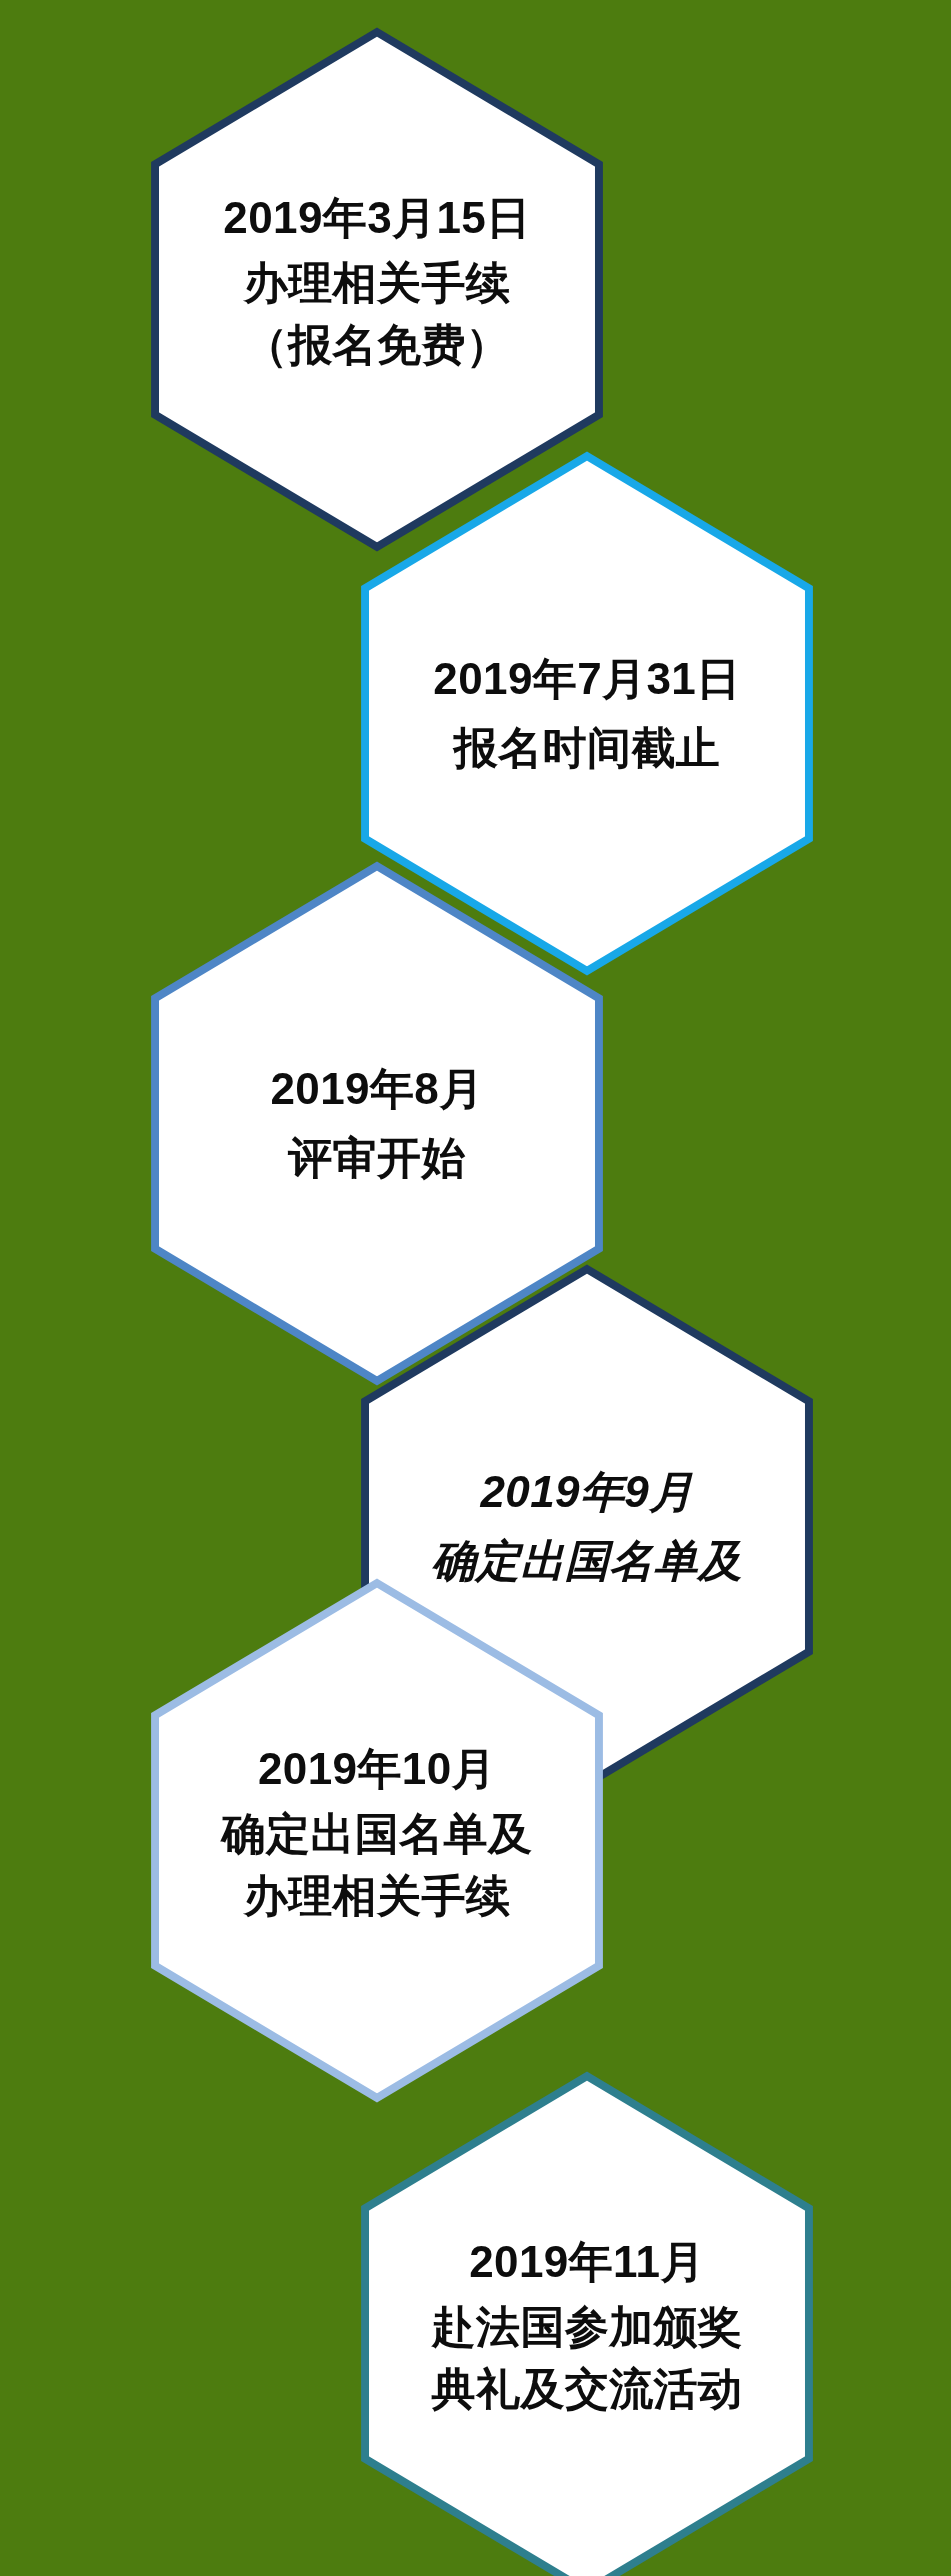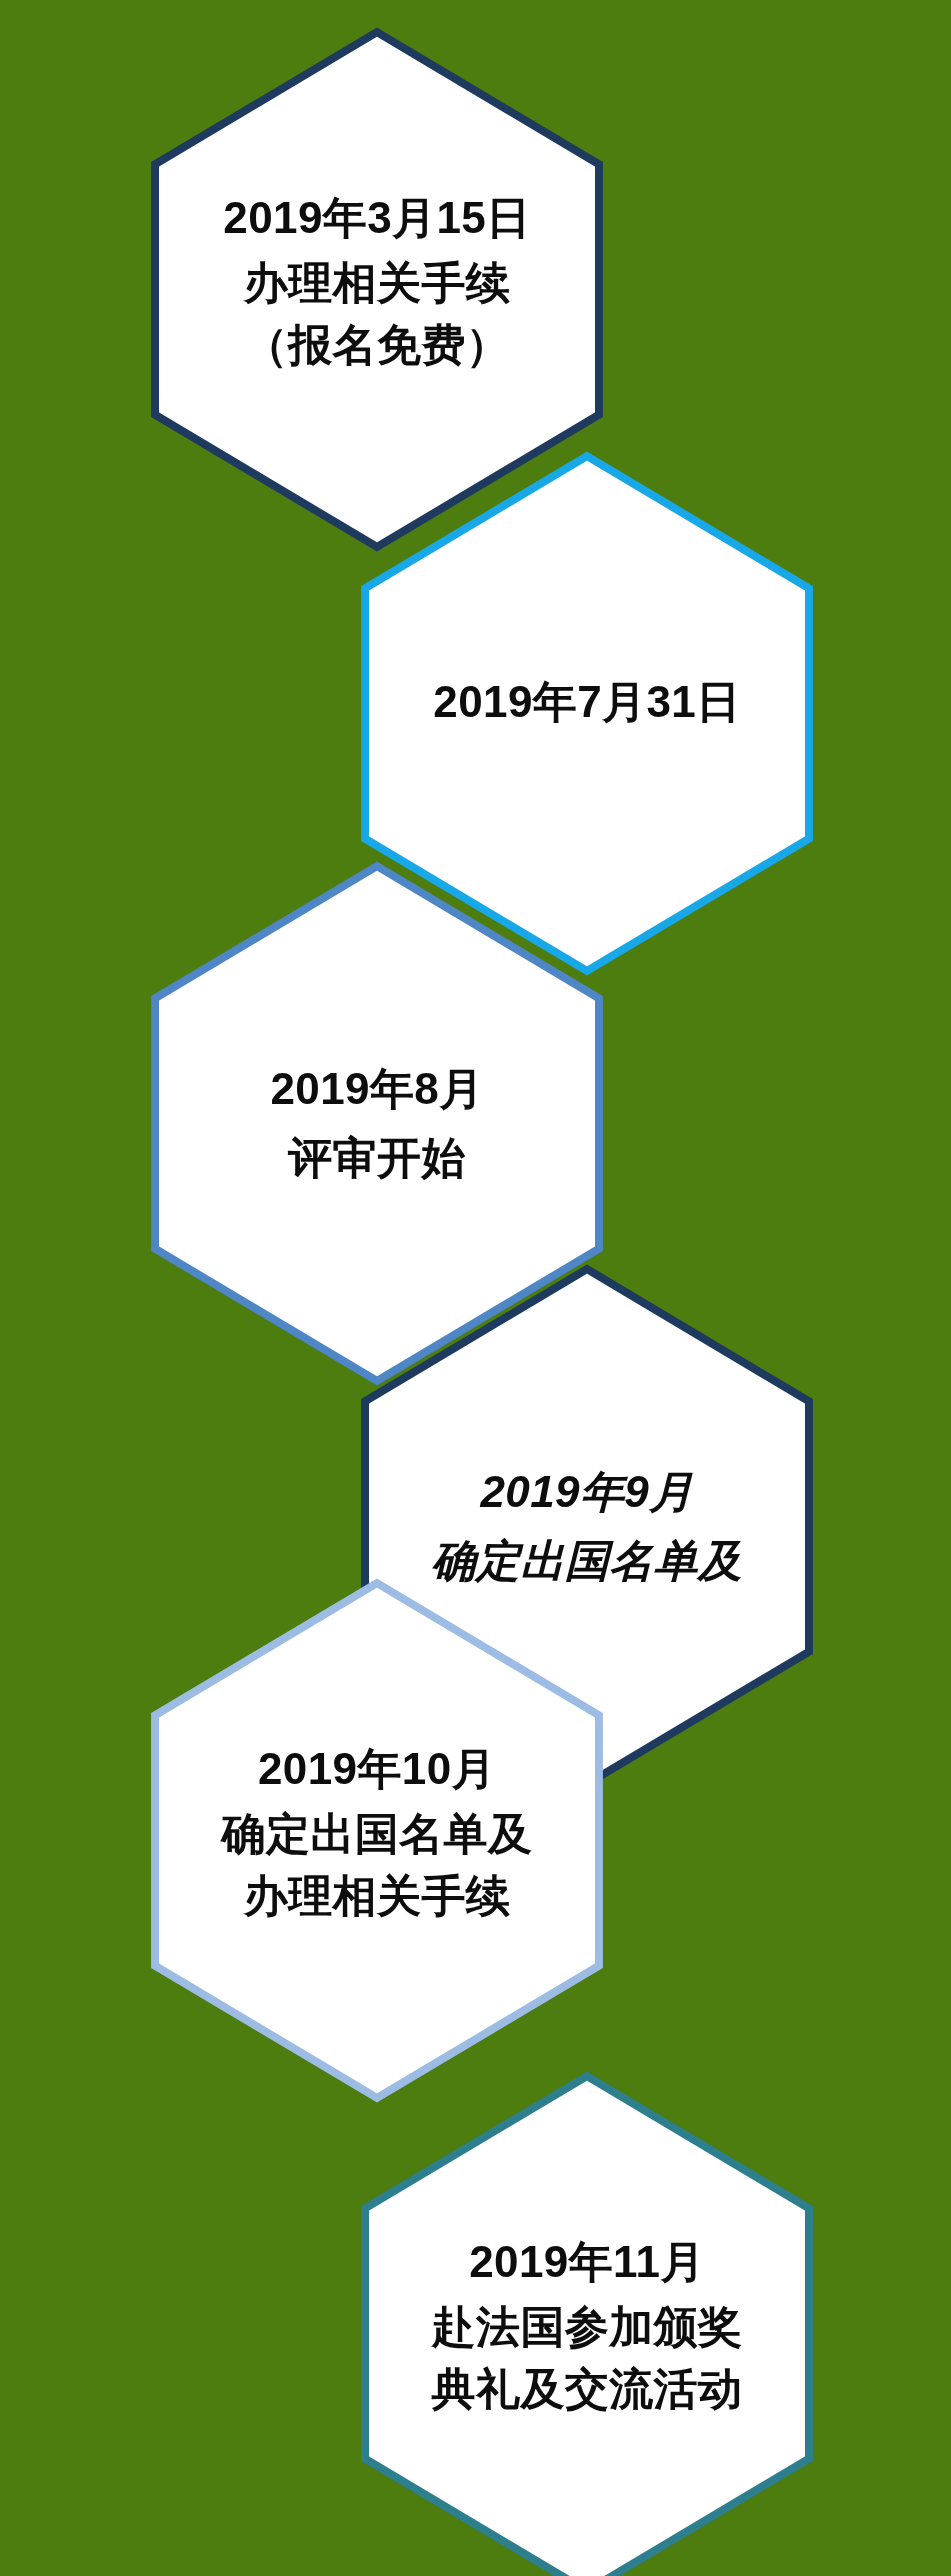--- a/index.html
+++ b/index.html
@@ -93,20 +93,21 @@
       <span class="hex-line t-body">（报名免费）</span>
     </div>
   </div>
 
   <div class="hex hex-2">
     <svg class="hex-svg" viewBox="0 0 520 600" preserveAspectRatio="none">
       <polygon points="260,8 512,158 512,442 260,592 8,442 8,158" fill="#ffffff" stroke="#18a8e8" stroke-width="9" stroke-linejoin="miter"></polygon>
     </svg>
     <div class="hex-label lines-2">
       <span class="hex-line t-date">2019年7月31日</span>
+      <span class="hex-line t-body">报名时间截止</span>
     </div>
   </div>
 
   <div class="hex hex-3">
     <svg class="hex-svg" viewBox="0 0 520 600" preserveAspectRatio="none">
       <polygon points="260,8 512,158 512,442 260,592 8,442 8,158" fill="#ffffff" stroke="#4e86c6" stroke-width="9" stroke-linejoin="miter"></polygon>
     </svg>
     <div class="hex-label lines-2">
       <span class="hex-line t-date">2019年8月</span>
       <span class="hex-line t-body">评审开始</span>

